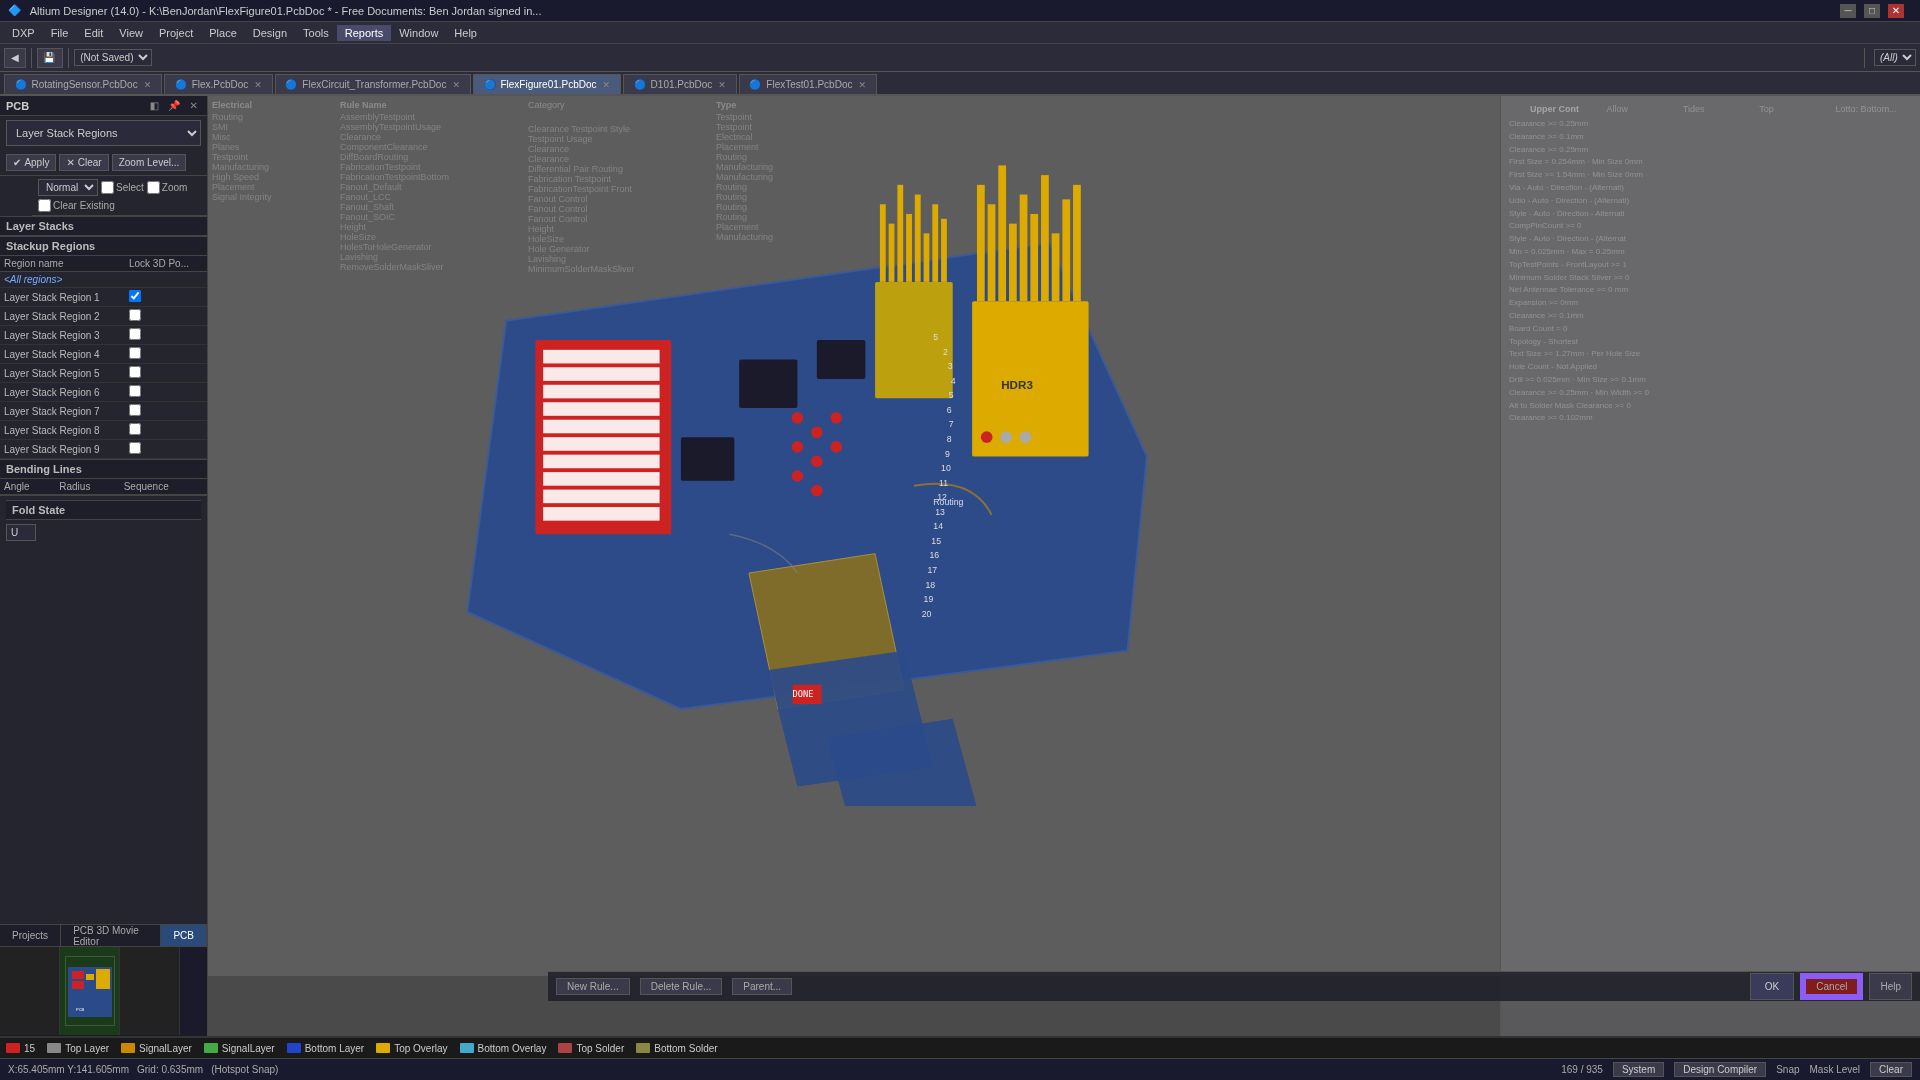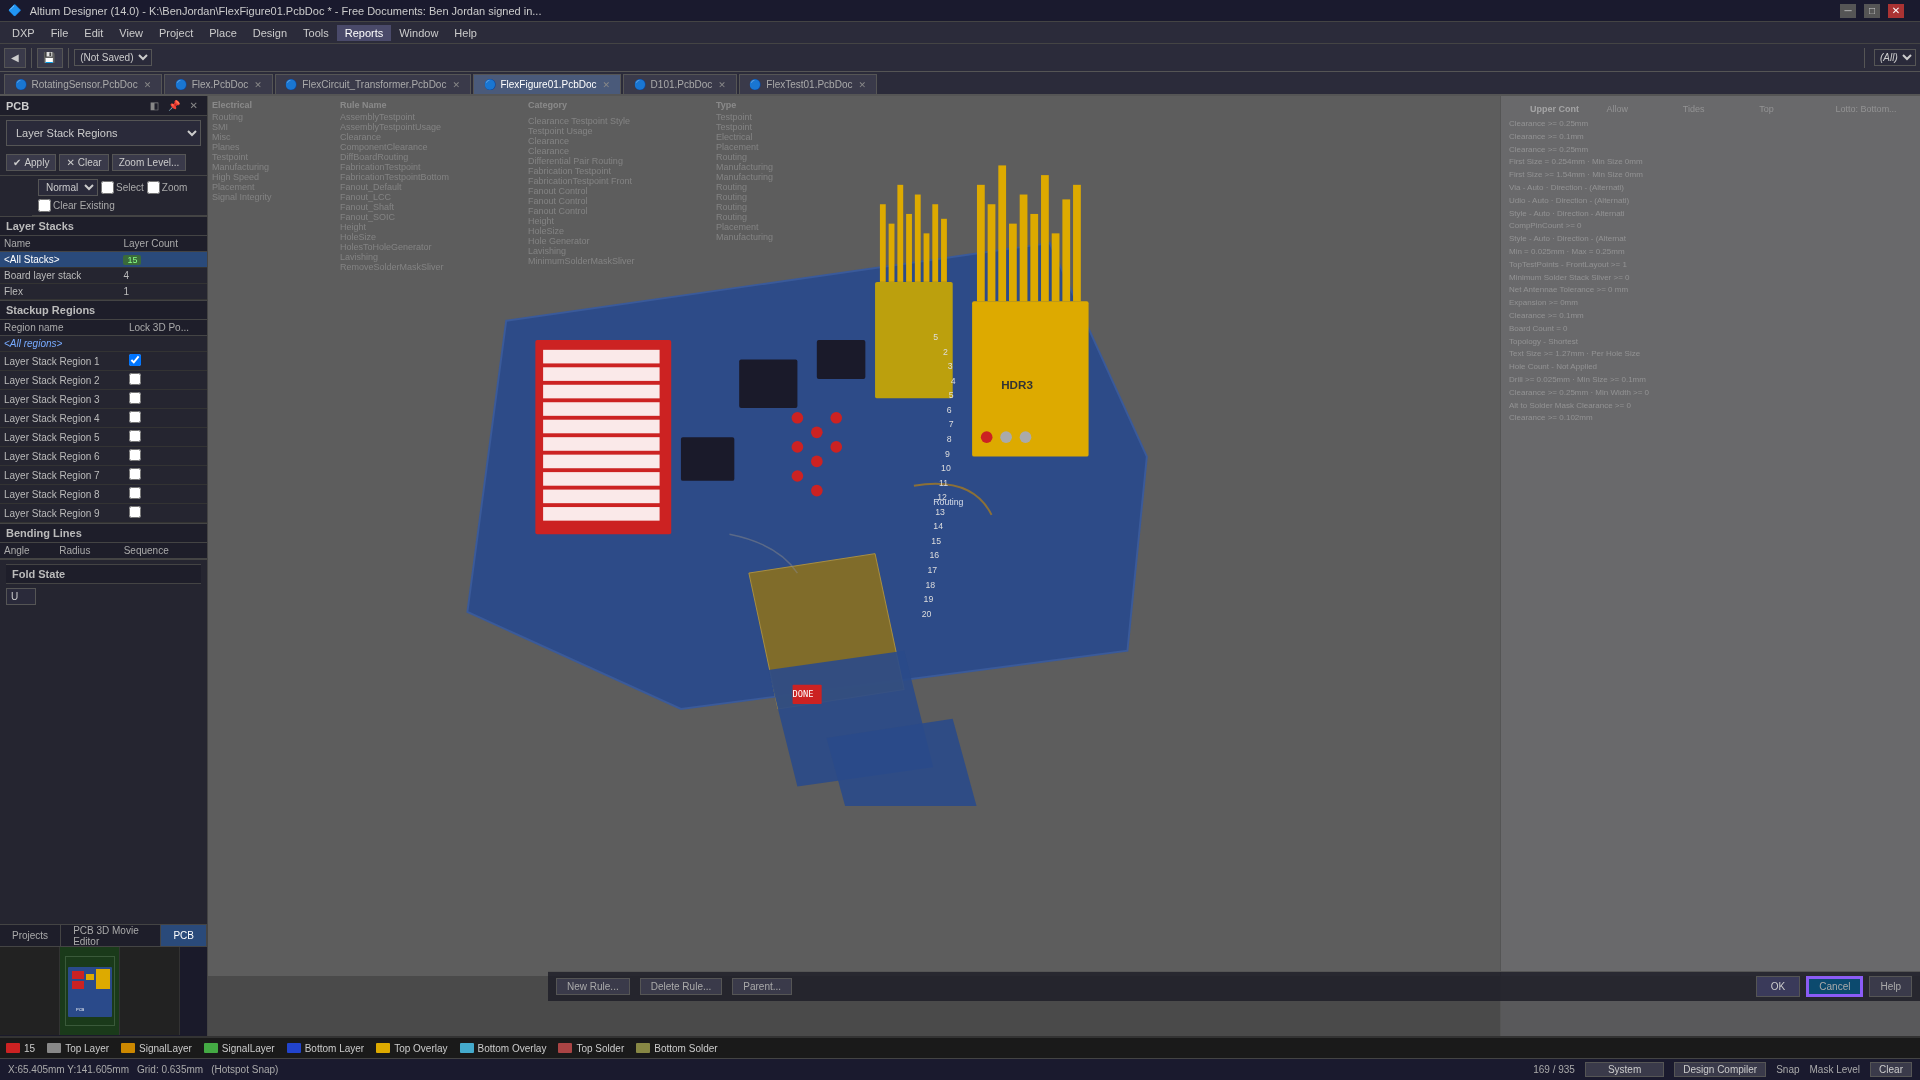--- a/index.html
+++ b/index.html
@@ -514,42 +514,20 @@
       <label class="checkbox-label">
         <input type="checkbox" style="">
         <span>Clear Existing</span>
       </label>
     </div>
 
     <div class="section-header">
       <span>Layer Stacks</span>
     </div>
 
-    <table class="layer-table">
-      <thead>
-        <tr>
-          <th>Name</th>
-          <th>Layer Count</th>
-        </tr>
-      </thead>
-      <tbody>
-        <tr class="selected">
-          <td>&lt;All Stacks&gt;</td>
-          <td><span class="layer-count-badge">15</span></td>
-        </tr>
-        <tr>
-          <td>Board layer stack</td>
-          <td>4</td>
-        </tr>
-        <tr>
-          <td>Flex</td>
-          <td>1</td>
-        </tr>
-      </tbody>
-    </table>
 
     <div class="section-header">
       <span>Stackup Regions</span>
     </div>
 
     <table class="stackup-table">
       <thead>
         <tr>
           <th>Region name</th>
           <th>Lock 3D Po...</th>
@@ -679,21 +657,21 @@
           <div>Fanout_LCC</div>
             <div>Fanout_Shaft</div>
             <div>Fanout_SOIC</div>
           <div>Height</div>
             <div>HoleSize</div>
             <div>HolesToHoleGenerator</div>
           <div>Lavishing</div>
             <div>RemoveSolderMaskSliver</div>
         </div>
         <div style="min-width:180px;overflow:hidden;">
-          <div style="color:#ccc;font-weight:bold;margin-bottom:6px;">Category</div>
+          <div style="color:#ccc;font-weight:normal;margin-bottom:14px;">Category</div>
           <div>Clearance Testpoint Style</div>
             <div>Testpoint Usage</div>
           <div>Clearance</div>
             <div>Clearance</div>
           <div>Differential Pair Routing</div>
             <div>Fabrication Testpoint</div>
           <div>FabricationTestpoint Front</div>
             <div>Fanout Control</div>
           <div>Fanout Control</div>
             <div>Fanout Control</div>
@@ -862,21 +840,21 @@
         </div>
       </div>
     </div>
 
     <div style="position:absolute;bottom:35px;left:340px;right:0;height:30px;background:rgba(30,30,40,0.85);border-top:1px solid #555;display:flex;align-items:center;padding:0 8px;gap:10px;">
       <button style="background:#3a3a4a;border:1px solid #555;color:#aaa;padding:2px 10px;font-size:10px;cursor:pointer;">New Rule...</button>
       <button style="background:#3a3a4a;border:1px solid #555;color:#aaa;padding:2px 10px;font-size:10px;cursor:pointer;">Delete Rule...</button>
       <button style="background:#3a3a4a;border:1px solid #555;color:#aaa;padding:2px 10px;font-size:10px;cursor:pointer;">Parent...</button>
       <div style="margin-left:auto;display:flex;gap:6px;">
         <button style="background:#3a3a5a;border:1px solid #555;color:#ccc;padding:2px 14px;font-size:10px;cursor:pointer;">OK</button>
-        <button style="background:#0c4a6e;border:3px solid #8b5cf6;color:#aaa;padding:2px 10px;font-size:10px;cursor:pointer;">Cancel</button>
+        <button style="background:#7f1d1d;border:6px solid #8b5cf6;color:#aaa;padding:2px 10px;font-size:10px;cursor:pointer;">Cancel</button>
         <button style="background:#3a3a4a;border:1px solid #555;color:#aaa;padding:2px 10px;font-size:10px;cursor:pointer;">Help</button>
       </div>
     </div>
   </div>
 
 </div>
 
 <div id="layer-legend">
   <div class="legend-item">
     <div class="legend-color" style="background:#cc2222;"></div>
@@ -917,19 +895,19 @@
 </div>
 
 <div id="statusbar">
   <div class="status-section">
     <span>X:65.405mm Y:141.605mm</span>
     <span>Grid: 0.635mm</span>
     <span>(Hotspot Snap)</span>
   </div>
   <div class="status-right">
     <span>169 / 935</span>
-    <button style="background:#3a3a4a;border:1px solid #555;color:#ccc;padding:1px 22px;font-size:10px;cursor:pointer;">System</button>
+    <button style="background:#3a3a4a;border:1px solid #555;color:#ccc;padding:1px 8px;font-size:10px;cursor:pointer;">System</button>
     <button style="background:#3a3a4a;border:1px solid #555;color:#ccc;padding:1px 8px;font-size:10px;cursor:pointer;">Design Compiler</button>
     <span>Snap</span>
     <span>Mask Level</span>
     <button style="background:#3a3a4a;border:1px solid #555;color:#ccc;padding:1px 8px;font-size:10px;cursor:pointer;">Clear</button>
   </div>
 </div>
 
 </body></html>

